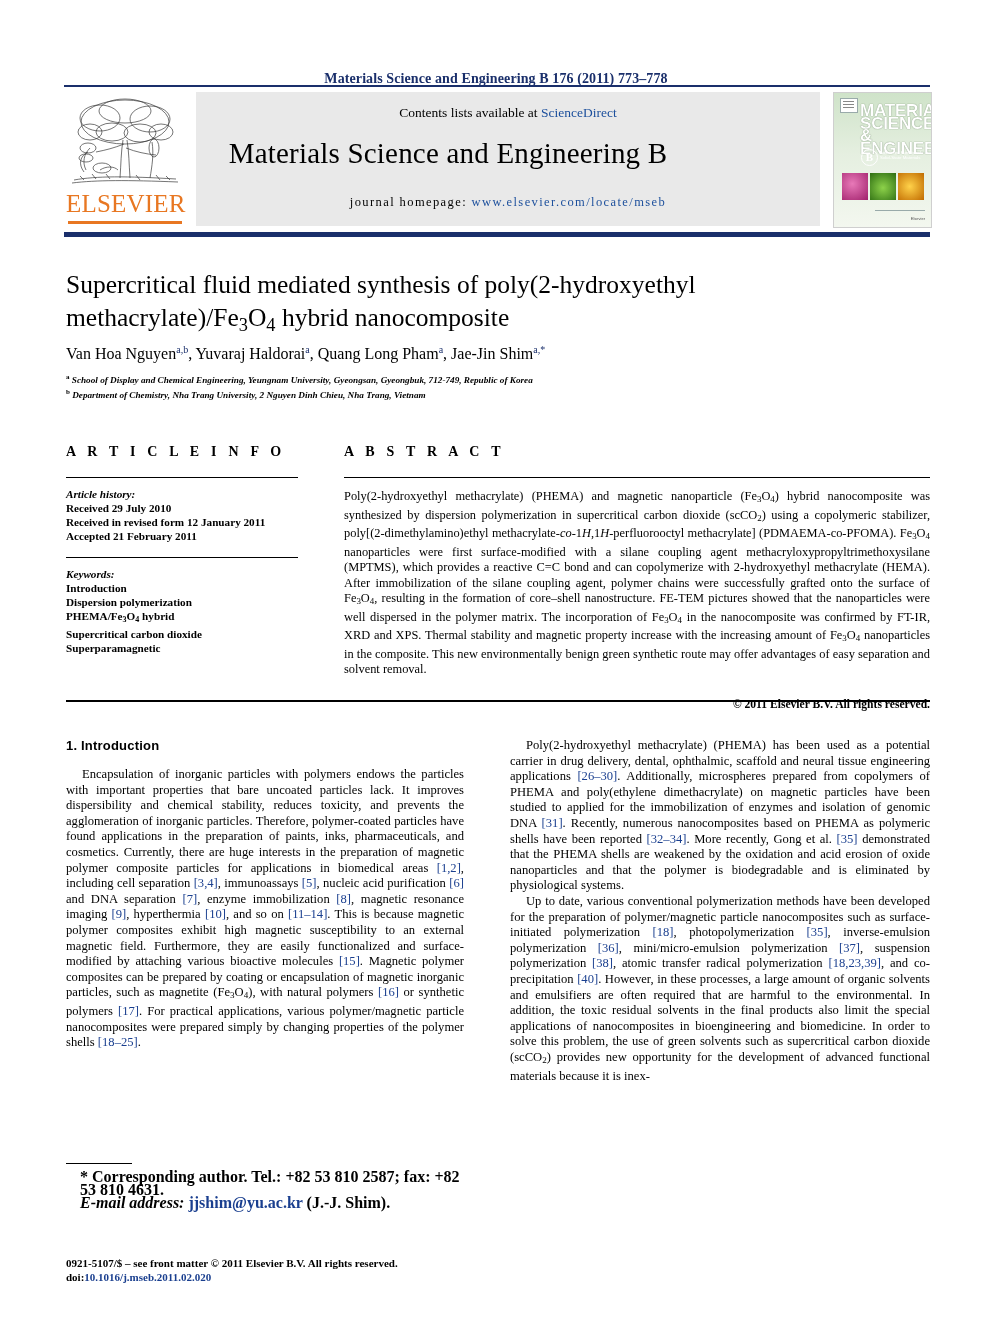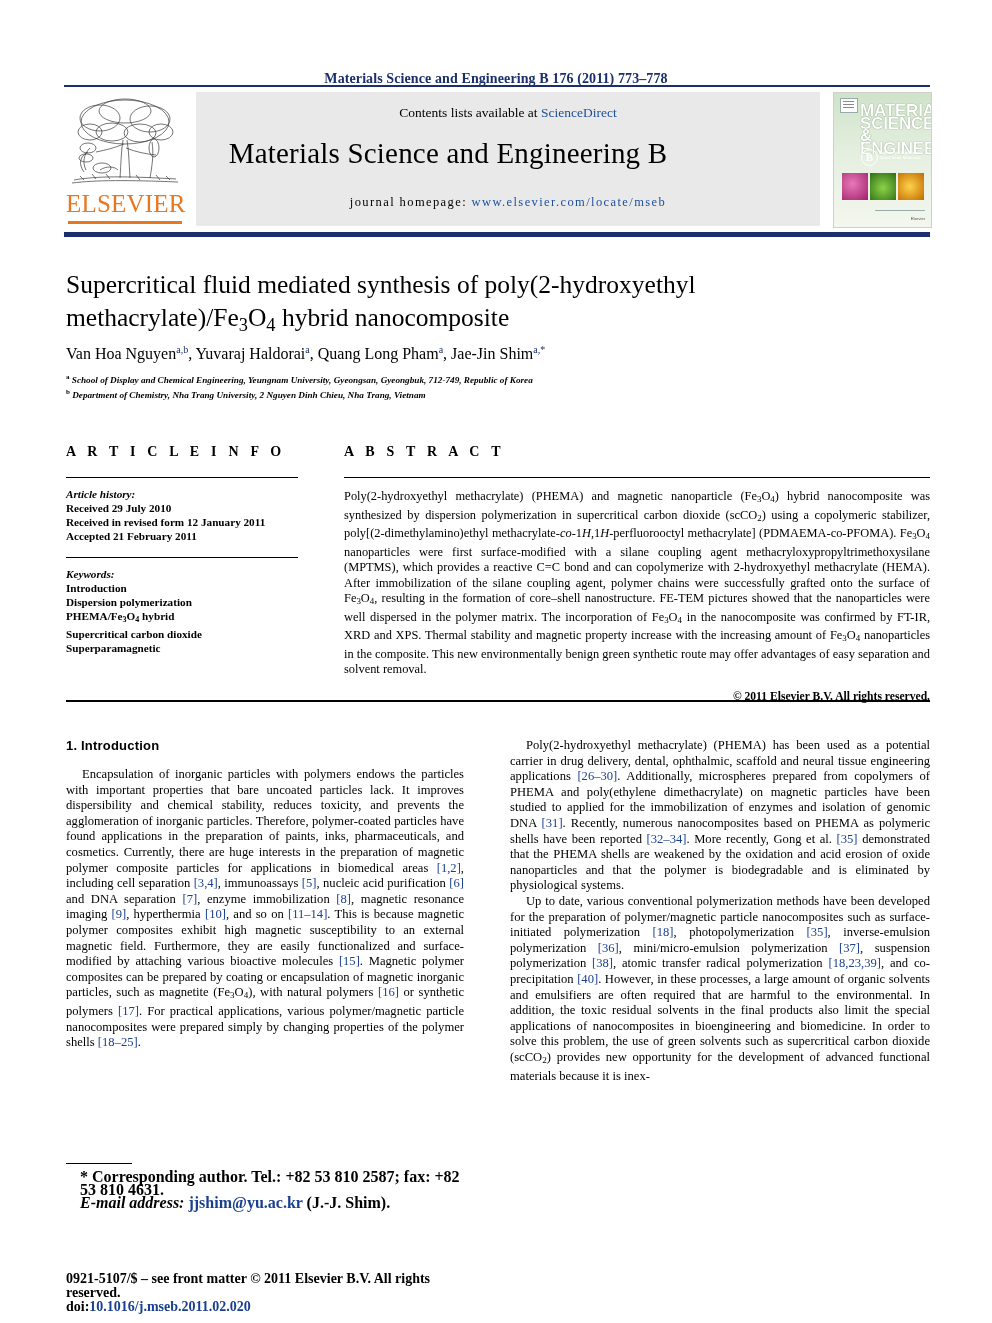--- a/index.html
+++ b/index.html
@@ -219,21 +219,21 @@
   .info-block .lead { font-style: italic; }
 
   .abstract-text {
     margin-top: 11px;
     font-size: 12.4px;
     line-height: 15.4px;
     text-align: justify;
     font-family: "Liberation Serif", serif;
   }
   .copyright {
-    margin-top: 12px;
+    margin-top: 20px;
     text-align: right;
     font-size: 11.6px;
     font-weight: bold;
     font-family: "Liberation Serif", serif;
   }
 
   
   .body-rule {
     position:absolute; left:66px; top:700px; width:864px; height:1.6px; background:#000;
   }
@@ -273,22 +273,22 @@
     position:absolute; left:66px; top:1170px; width:400px;
     font-size: 16px; line-height: 13px;
     font-family:"Liberation Serif", serif; font-weight:bold;
   }
   .footnote .em { font-style: italic; }
   .footnote a { color:#1a3f8f; text-decoration:none; }
   .footnote .indent { padding-left: 14px; display:block; }
 
   .imprint {
     position:absolute; left:66px; top:1256px; width:420px;
-    font-size: 14px; line-height: 14px;
-    font-family:"Liberation Serif", serif; font-weight:bold;margin-top:16px;
+    font-size: 11px; line-height: 14px;
+    font-family:"Liberation Serif", serif; font-weight:bold;
   }
   .imprint .doi { color:#1a3f8f; }
 
   sub { font-size: 0.72em; vertical-align: -0.25em; }
   sup { font-size: 0.72em; vertical-align: 0.4em; }
   .it { font-style: italic; font-family: Liberation Serif, serif; }
 </style>
 </head>
 <body>
 

